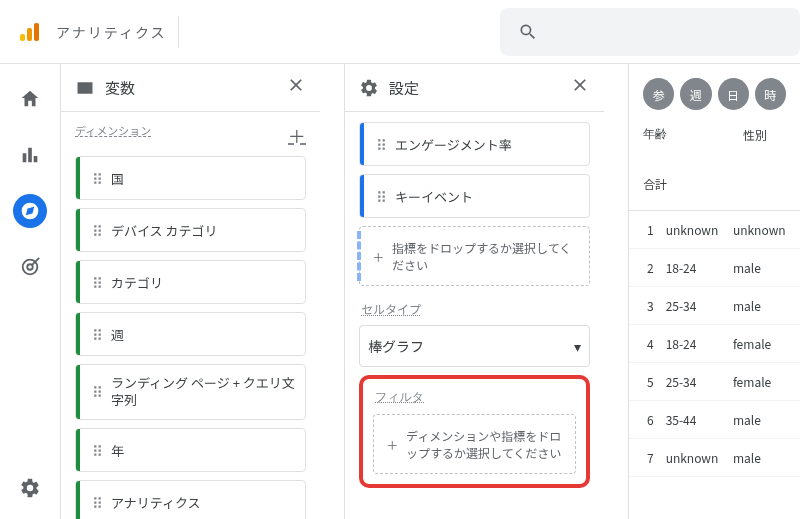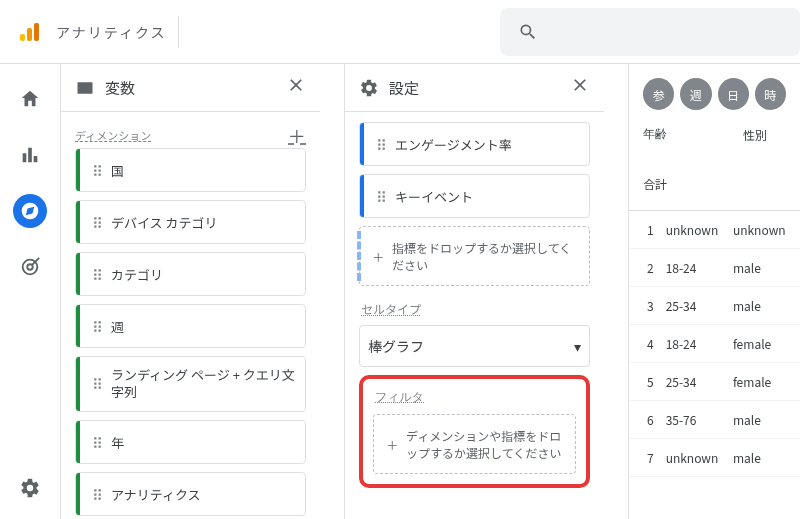--- a/index.html
+++ b/index.html
@@ -17,21 +17,21 @@
   .nav .spacer { flex: 1; }
   .main { flex: 1; display: flex; overflow: hidden; gap: 24px; }
   .panel { width: 260px; border-left: 1px solid #e0e0e0; display: flex; flex-direction: column; }
   .panel:first-child { border-left: 1px solid #e0e0e0; }
   .data-panel { flex: 1; border-left: 1px solid #e0e0e0; overflow: hidden; }
   .panel-head { height: 48px; display: flex; align-items: center; padding: 0 14px; border-bottom: 1px solid #e0e0e0; }
   .panel-head svg { color: #5f6368; }
   .panel-head .t { font-size: 15px; color: #3c4043; margin-left: 10px; }
   .panel-head .close { margin-left: auto; color: #5f6368; cursor: pointer; }
   .panel-body { padding: 10px 14px; overflow-y: auto; flex: 1; }
-  .sec-head { font-size: 11px; color: #80868b; text-decoration: underline dashed #80868b; margin-bottom: 0; display: flex; align-items: center; justify-content: space-between; }
+  .sec-head { font-size: 11px; color: #80868b; text-decoration: underline dashed #80868b; margin-bottom: 8px; display: flex; justify-content: space-between; }
   .sec-head .plus { font-size: 18px; text-decoration: none; color: #5f6368; }
   .chip { height: 44px; border: 1px solid #e0e0e0; border-radius: 4px; display: flex; align-items: center; padding: 0 10px; margin-bottom: 8px; font-size: 13px; color: #3c4043; position: relative; }
   .chip .bar-g { position: absolute; left: 0; top: 0; bottom: 0; width: 4px; background: #1e8e3e; border-radius: 3px 0 0 3px; }
   .chip .bar-b { position: absolute; left: 0; top: 0; bottom: 0; width: 4px; background: #1a73e8; border-radius: 3px 0 0 3px; }
   .chip .grip { color: #80868b; margin: 0 8px 0 6px; font-size: 15px; }
   .chip.twoline { height: 56px; line-height: 1.3; }
   .drop { border: 1px dashed #bdc1c6; border-radius: 4px; padding: 12px; font-size: 12px; color: #5f6368; display: flex; align-items: center; gap: 8px; position: relative; }
   .drop .bar-b-d { position: absolute; left: -3px; top: 4px; bottom: 4px; border-left: 4px dashed #8ab4f8; }
   .label-u { font-size: 12px; color: #80868b; text-decoration: underline dotted; margin: 14px 2px 8px; }
   .select { height: 42px; border: 1px solid #dadce0; border-radius: 4px; display: flex; align-items: center; padding: 0 8px; font-size: 14px; justify-content: space-between; color: #3c4043; }
@@ -235,21 +235,21 @@
               <div class="c1">18-24</div>
               <div class="c2">female</div>
             </div>
             <div class="row">
               <div class="c0">5</div>
               <div class="c1">25-34</div>
               <div class="c2">female</div>
             </div>
             <div class="row">
               <div class="c0">6</div>
-              <div class="c1">35-76</div>
+              <div class="c1">35-44</div>
               <div class="c2">male</div>
             </div>
             <div class="row">
               <div class="c0">7</div>
               <div class="c1">unknown</div>
               <div class="c2">male</div>
             </div>
           </div>
       </div>
     </div>

